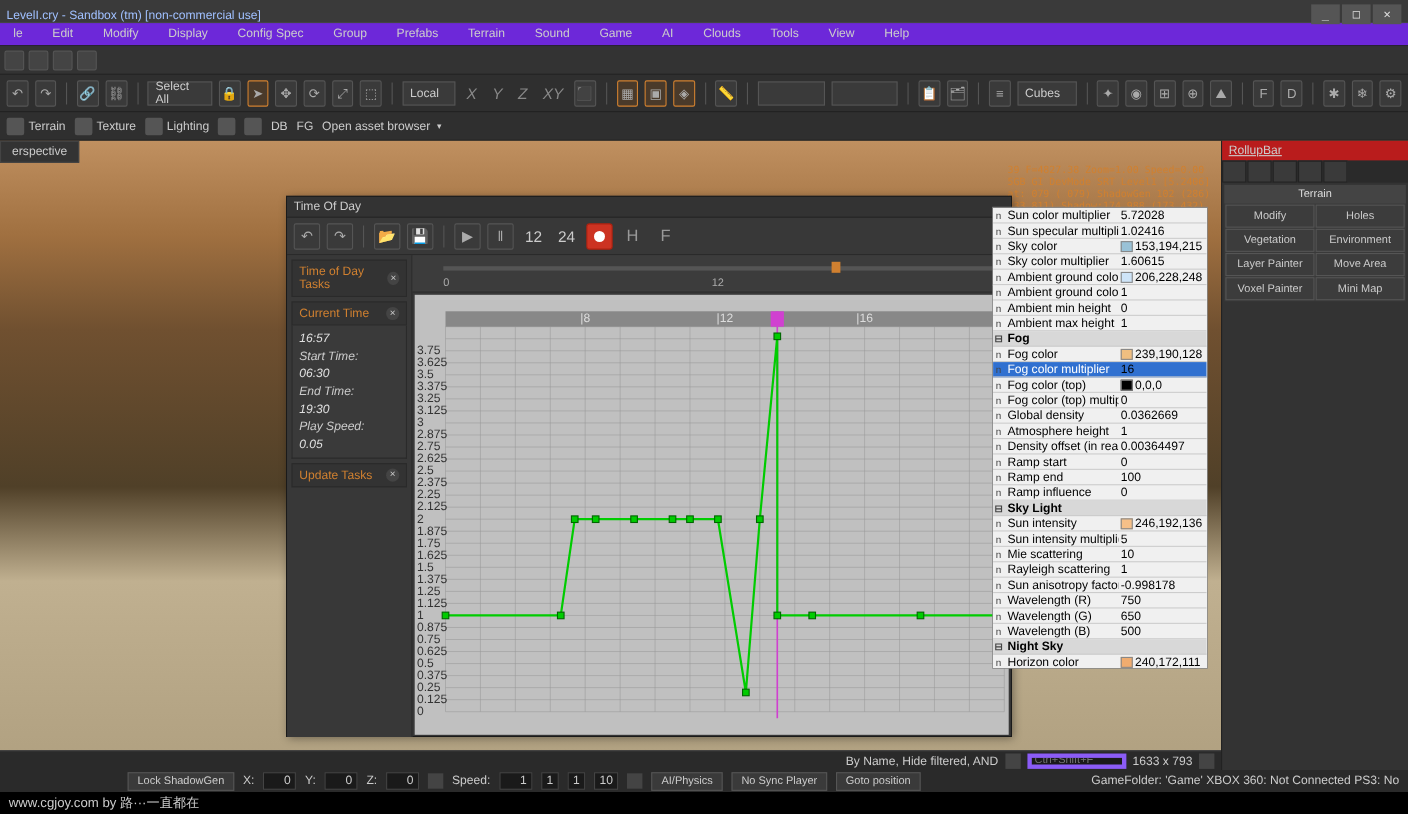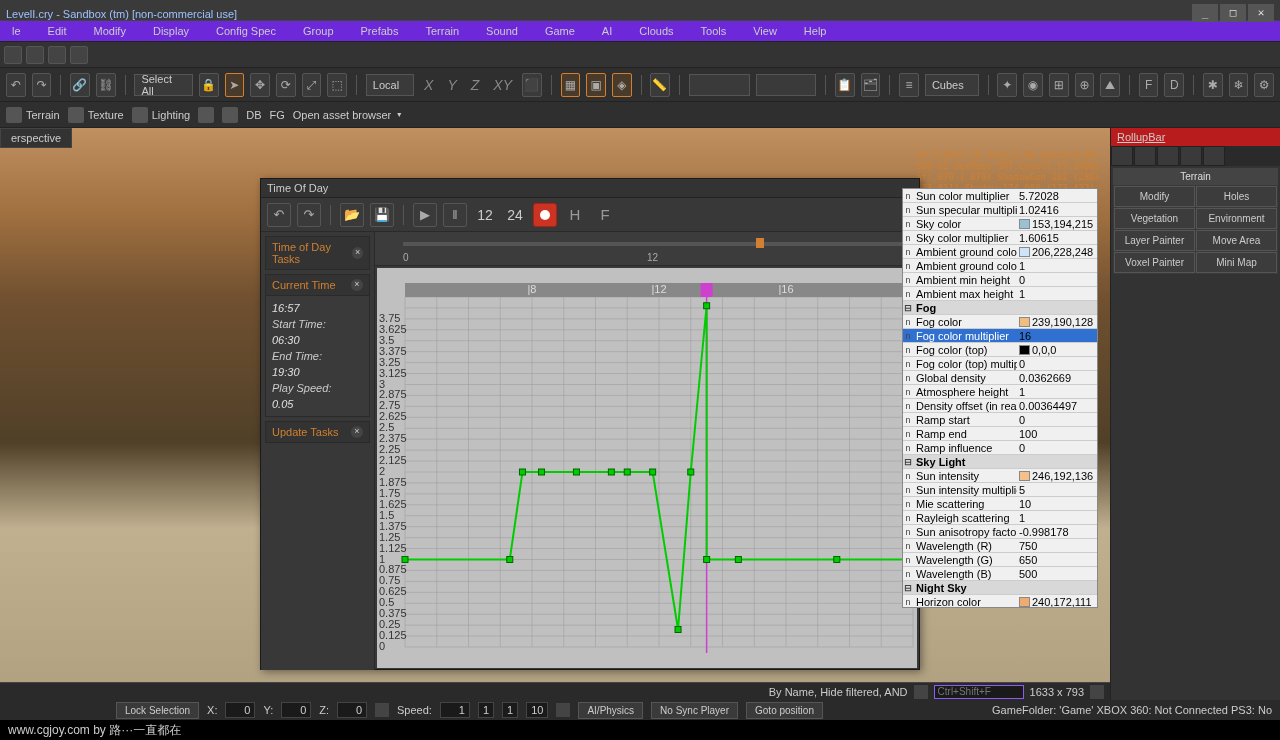--- a/index.html
+++ b/index.html
@@ -58,21 +58,21 @@
 .swatch { width:11px; height:10px; border:1px solid #888; display:inline-block; flex-shrink:0; }
 .rollup { position:absolute; top:0; right:0; width:170px; bottom:0; background:#333; border-left:1px solid #222; }
 .rollup-title { background:#b91c1c; color:#ccc; padding:3px 6px; font-size:11px;text-decoration:underline; }
 .rollup-tabs { display:flex; height:20px; background:#2a2a2a; }
 .rollup-tabs div { width:22px; height:20px; background:#3a3a3a; border:1px solid #222; margin-right:1px; }
 .rollup-sect { background:#3a3a3a; margin:2px; }
 .rollup-sect-h { background:#444; color:#ddd; text-align:center; padding:3px; font-size:10px; }
 .rollup-grid { display:grid; grid-template-columns:1fr 1fr; gap:1px; padding:1px; }
 .rollup-grid button { background:#3c3c3c; border:1px solid #555; color:#ccc; padding:4px 2px; font-size:10px; cursor:pointer; }
 .infobar { position:absolute; bottom:40px; left:0; right:170px; height:18px; background:#2a2a2a; border-top:1px solid #444; display:flex; align-items:center; padding:0 6px; gap:6px; color:#ccc; font-size:10px; justify-content:flex-end; }
-.infobar input { background:#1a1a1a; border:1px solid #8b5cf6; color:#ccc; width:90px; height:14px; padding:0 3px; font-size:10px; }
+.infobar input { background:#1a1a1a; border:4px solid #8b5cf6; color:#ccc; width:90px; height:14px; padding:0 3px; font-size:10px; }
 .overlay-stats { position:absolute; top:22px; left:916px; color:#d08030; font-family:monospace; font-size:9px; line-height:11px; white-space:pre; pointer-events:none; }
 .bottombar { position:absolute; bottom:20px; left:0; right:0; height:20px; background:#2a2a2a; display:flex; align-items:center; padding:0 8px; gap:8px; color:#ccc; font-size:10px; }
 .bottombar .field { background:#1a1a1a; border:1px solid #444; padding:1px 4px; min-width:30px; text-align:right; }
 .bottombar button { background:#3a3a3a; border:1px solid #555; color:#ccc; padding:2px 8px; font-size:10px; }
 .bottombar .spacer { flex:1; }
 .watermark { position:absolute; bottom:0; left:0; right:0; height:20px; background:#000; color:#ccc; display:flex; align-items:center; padding:0 8px; font-size:12px; }
 .sep { width:1px; height:20px; background:#555; margin:0 3px; }
 </style>
 </head>
 <body>
@@ -626,21 +626,21 @@
 <div class="infobar">
   <span>By Name, Hide filtered, AND</span>
   <span style="width:14px;height:14px;background:#444"></span>
   <input placeholder="Ctrl+Shift+F" style="">
   <span>1633 x 793</span>
   <span style="width:14px;height:14px;background:#444"></span>
 </div>
 
 <div class="bottombar">
   <span style="width:100px"></span>
-  <button>Lock Selection</button>
+  <button>Lock ShadowGen</button>
   <span>X:</span>
     <span class="field">0</span>
   <span>Y:</span>
     <span class="field">0</span>
   <span>Z:</span>
     <span class="field">0</span>
   <span style="width:14px;height:14px;background:#444"></span>
   <span>Speed:</span>
   <span class="field">1</span>
   <span class="field" style="min-width:14px">1</span>

